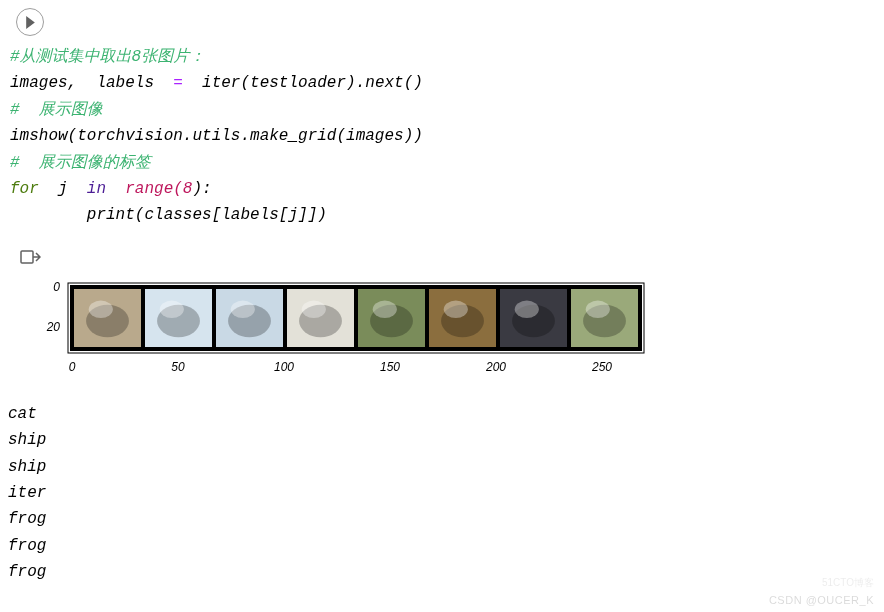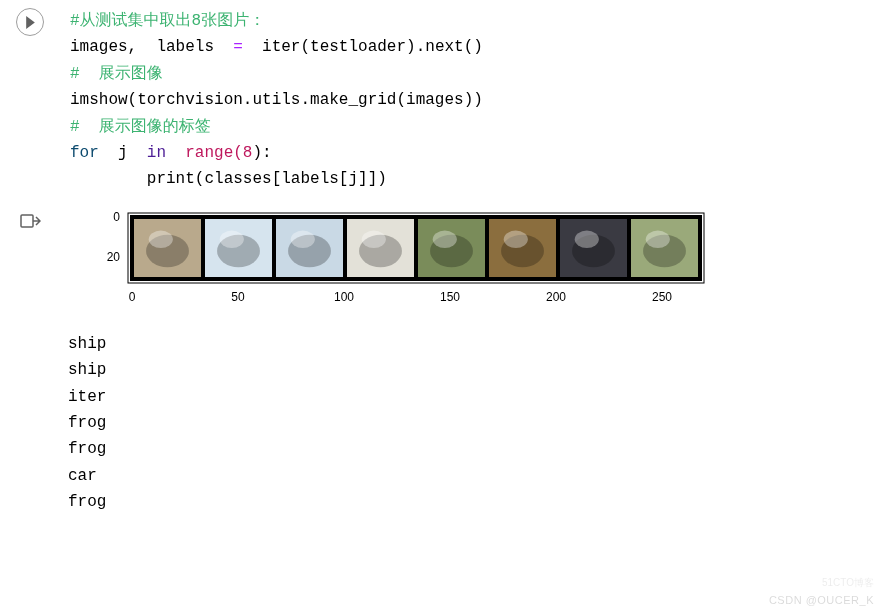--- a/index.html
+++ b/index.html
@@ -6,21 +6,22 @@
     body {
       font-family: 'Courier New', monospace;
       font-size: 16px;
       background: #fff;
       width: 884px;
       height: 612px;
       overflow: hidden;
     }
     .notebook-cell {
       display: flex;
-      flex-direction: row;
+      flex-direction: column;
+      font-style: italic;
     }
     .gutter {
       width: 60px;
       flex-shrink: 0;
       padding-top: 8px;
       text-align: center;
     }
     .run-button {
       display: inline-flex;
       align-items: center;
@@ -39,21 +40,21 @@
       width: 28px;
       height: 24px;
     }
     .cell-content {
       flex: 1;
       padding: 8px 10px;
       line-height: 1.65;
     }
     .code-line { white-space: pre; }
     .comment { color: #3CB371; }
-    .for-kw { color: #0c4a6e; }
+    .for-kw { color: #4d7c0f; }
     .in-kw { color: #4c1d95; }
     .operator { color: #AA22FF; }
     .identifier { color: #000; margin-top: 15px; }
     .builtin { color: #be185d; }
     .chart-wrap {
       padding: 0;
       margin-bottom: 10px;
     }
     svg.plot { display: block; }
     .plot text {
@@ -195,25 +196,25 @@
               <g>
                 <rect x="503" y="6" width="67" height="58" fill="#9AA97A"></rect>
                 <ellipse cx="536.5" cy="37.900000000000006" rx="21.44" ry="16.240000000000002" fill="rgba(0,0,0,0.25)"></ellipse>
                 <ellipse cx="529.8" cy="26.299999999999997" rx="12.059999999999999" ry="8.7" fill="rgba(255,255,255,0.35)"></ellipse>
               </g>
             </g>
         </g>
       </svg>
     </div>
     <div id="output-lines" style="margin-left:-22px;">
+        <div>cat</div>
         <div>ship</div>
         <div>ship</div>
         <div>iter</div>
         <div>frog</div>
         <div>frog</div>
-        <div>car</div>
         <div>frog</div>
       </div>
   </div>
 </div>
 
 <div class="wm2">51CTO博客</div>
 <div class="watermark">CSDN @OUCER_K</div>
 
 </body></html>

